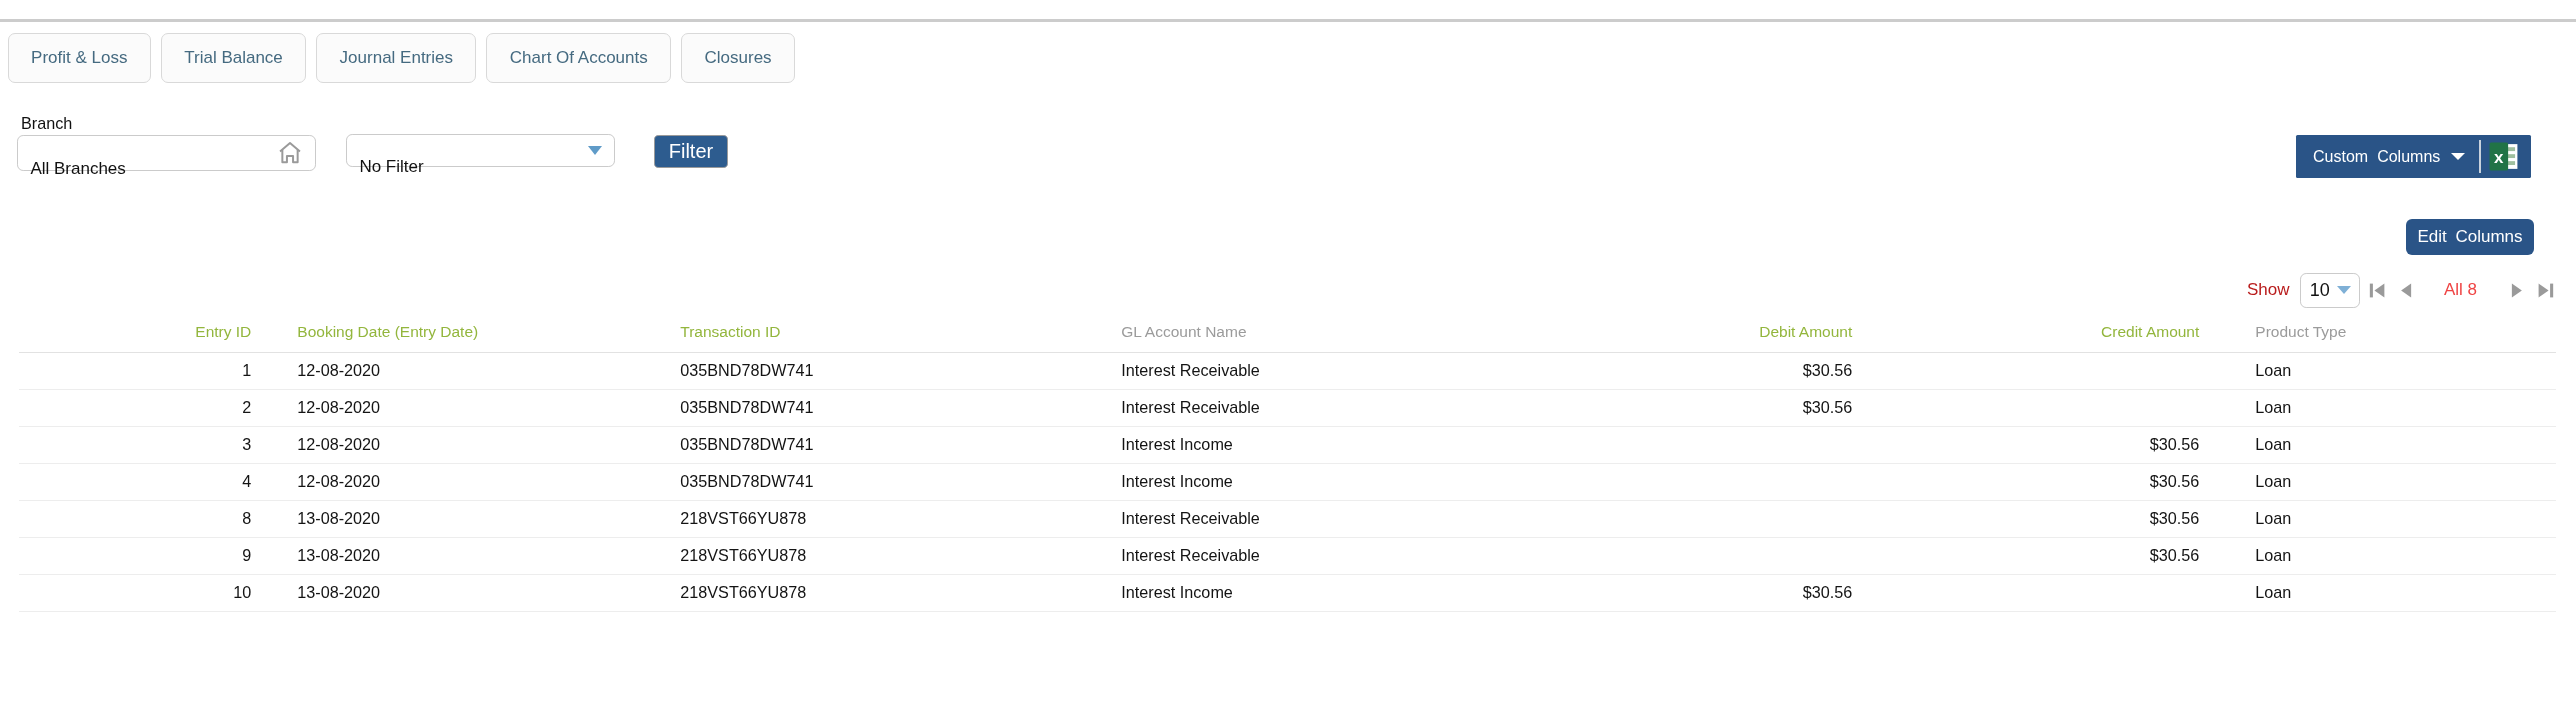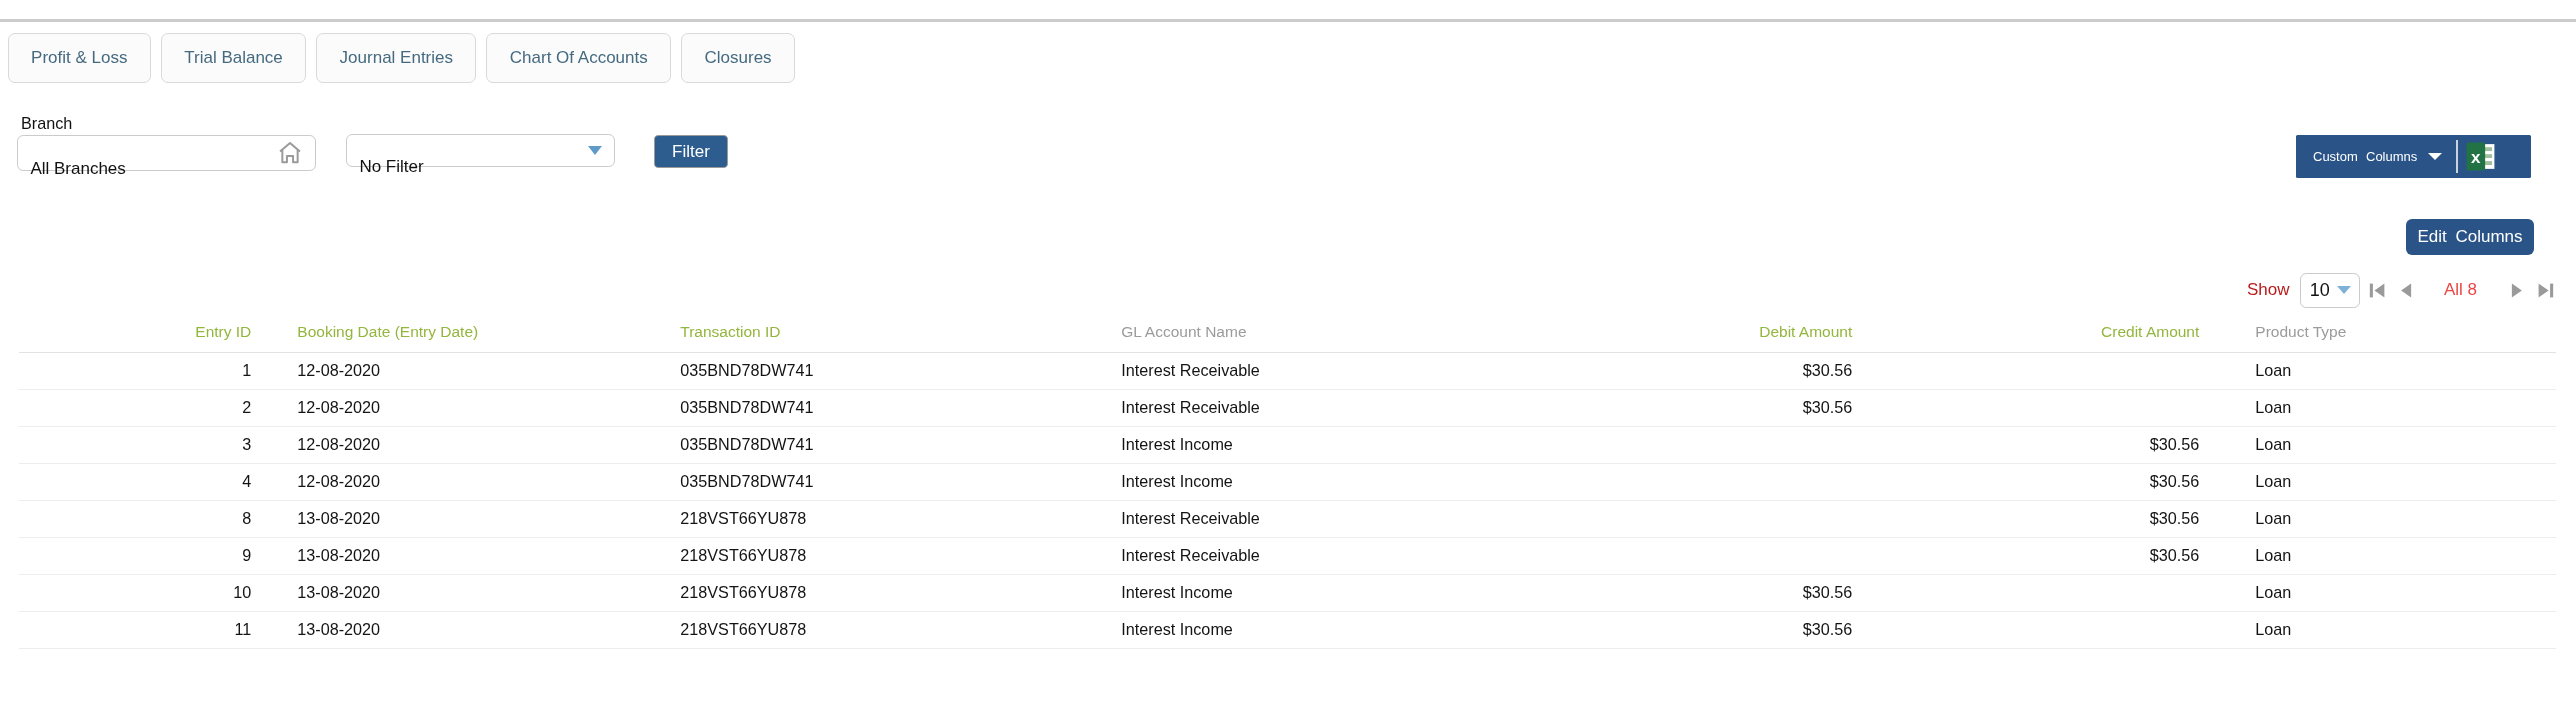--- a/index.html
+++ b/index.html
@@ -25,29 +25,29 @@
   }
   .combo-branch { top: 135px; left: 17px; width: 299px; height: 36px; }
   .combo-nofilter { top: 134px; left: 346px; width: 269px; height: 33px; }
   .combo .grow { flex: 1; margin-top: 32px; }
   .caret-down { width: 0; height: 0; border-left: 7.7px solid transparent; border-right: 7.7px solid transparent; border-top: 9.3px solid #5f9bc8; }
   .home-svg { width: 26px; height: 26px; }
 
   .btn-filter {
     position: absolute; top: 135px; left: 654px; width: 74px; height: 33px;
     background: #2d5c8f; border: 1.5px solid #9a9a9a; border-radius: 4.6px;
-    color: #fff; font-size: 17px; display: flex; align-items: center; justify-content: center; cursor: pointer;
+    color: #fff; font-size: 20px; display: flex; align-items: center; justify-content: center; cursor: pointer;
   }
 
   
   .custom-columns-bar {
     position: absolute; top: 135px; left: 2296px; width: 235px; height: 43px;
     background: #2a5487; color: #fff; display: flex; align-items: center; border-radius: 1.5px; cursor: pointer;
   }
-  .custom-columns-bar .label { font-size: 13px; padding-left: 17px; word-spacing: 4.6px; }
+  .custom-columns-bar .label { font-size: 16px; padding-left: 17px; word-spacing: 4.6px; }
   .custom-columns-bar .caret { width: 0; height: 0; border-left: 7px solid transparent; border-right: 7px solid transparent; border-top: 7.7px solid #ffffff; margin-left: 10.8px; }
   .custom-columns-bar .divider { width: 1.5px; height: 32.5px; background: #c9d2dd; margin-left: 14px; margin-right: 7.7px; }
   .excel-svg { width: 32.5px; height: 31px; }
 
   .btn-edit-columns {
     position: absolute; top: 219px; left: 2406px; width: 128px; height: 36px;
     background: #2a5487; color: #fff; font-size: 17px; word-spacing: 3.9px;
     display: flex; align-items: center; justify-content: center; border-radius: 6px; cursor: pointer;
   }
 
@@ -241,25 +241,16 @@
       </tr>
       <tr>
         <td class="ta-r">10</td>
         <td class="ta-l pad2">13-08-2020</td>
         <td class="ta-l pad3">218VST66YU878</td>
         <td class="ta-l pad4">Interest Income</td>
         <td class="ta-r">$30.56</td>
         <td class="ta-r"></td>
         <td class="ta-l pad7">Loan</td>
       </tr>
-      <tr>
-        <td class="ta-r">11</td>
-        <td class="ta-l pad2">13-08-2020</td>
-        <td class="ta-l pad3">218VST66YU878</td>
-        <td class="ta-l pad4">Interest Income</td>
-        <td class="ta-r">$30.56</td>
-        <td class="ta-r"></td>
-        <td class="ta-l pad7">Loan</td>
-      </tr>
     </tbody>
   </table>
 </div>
 
 
 </body></html>

